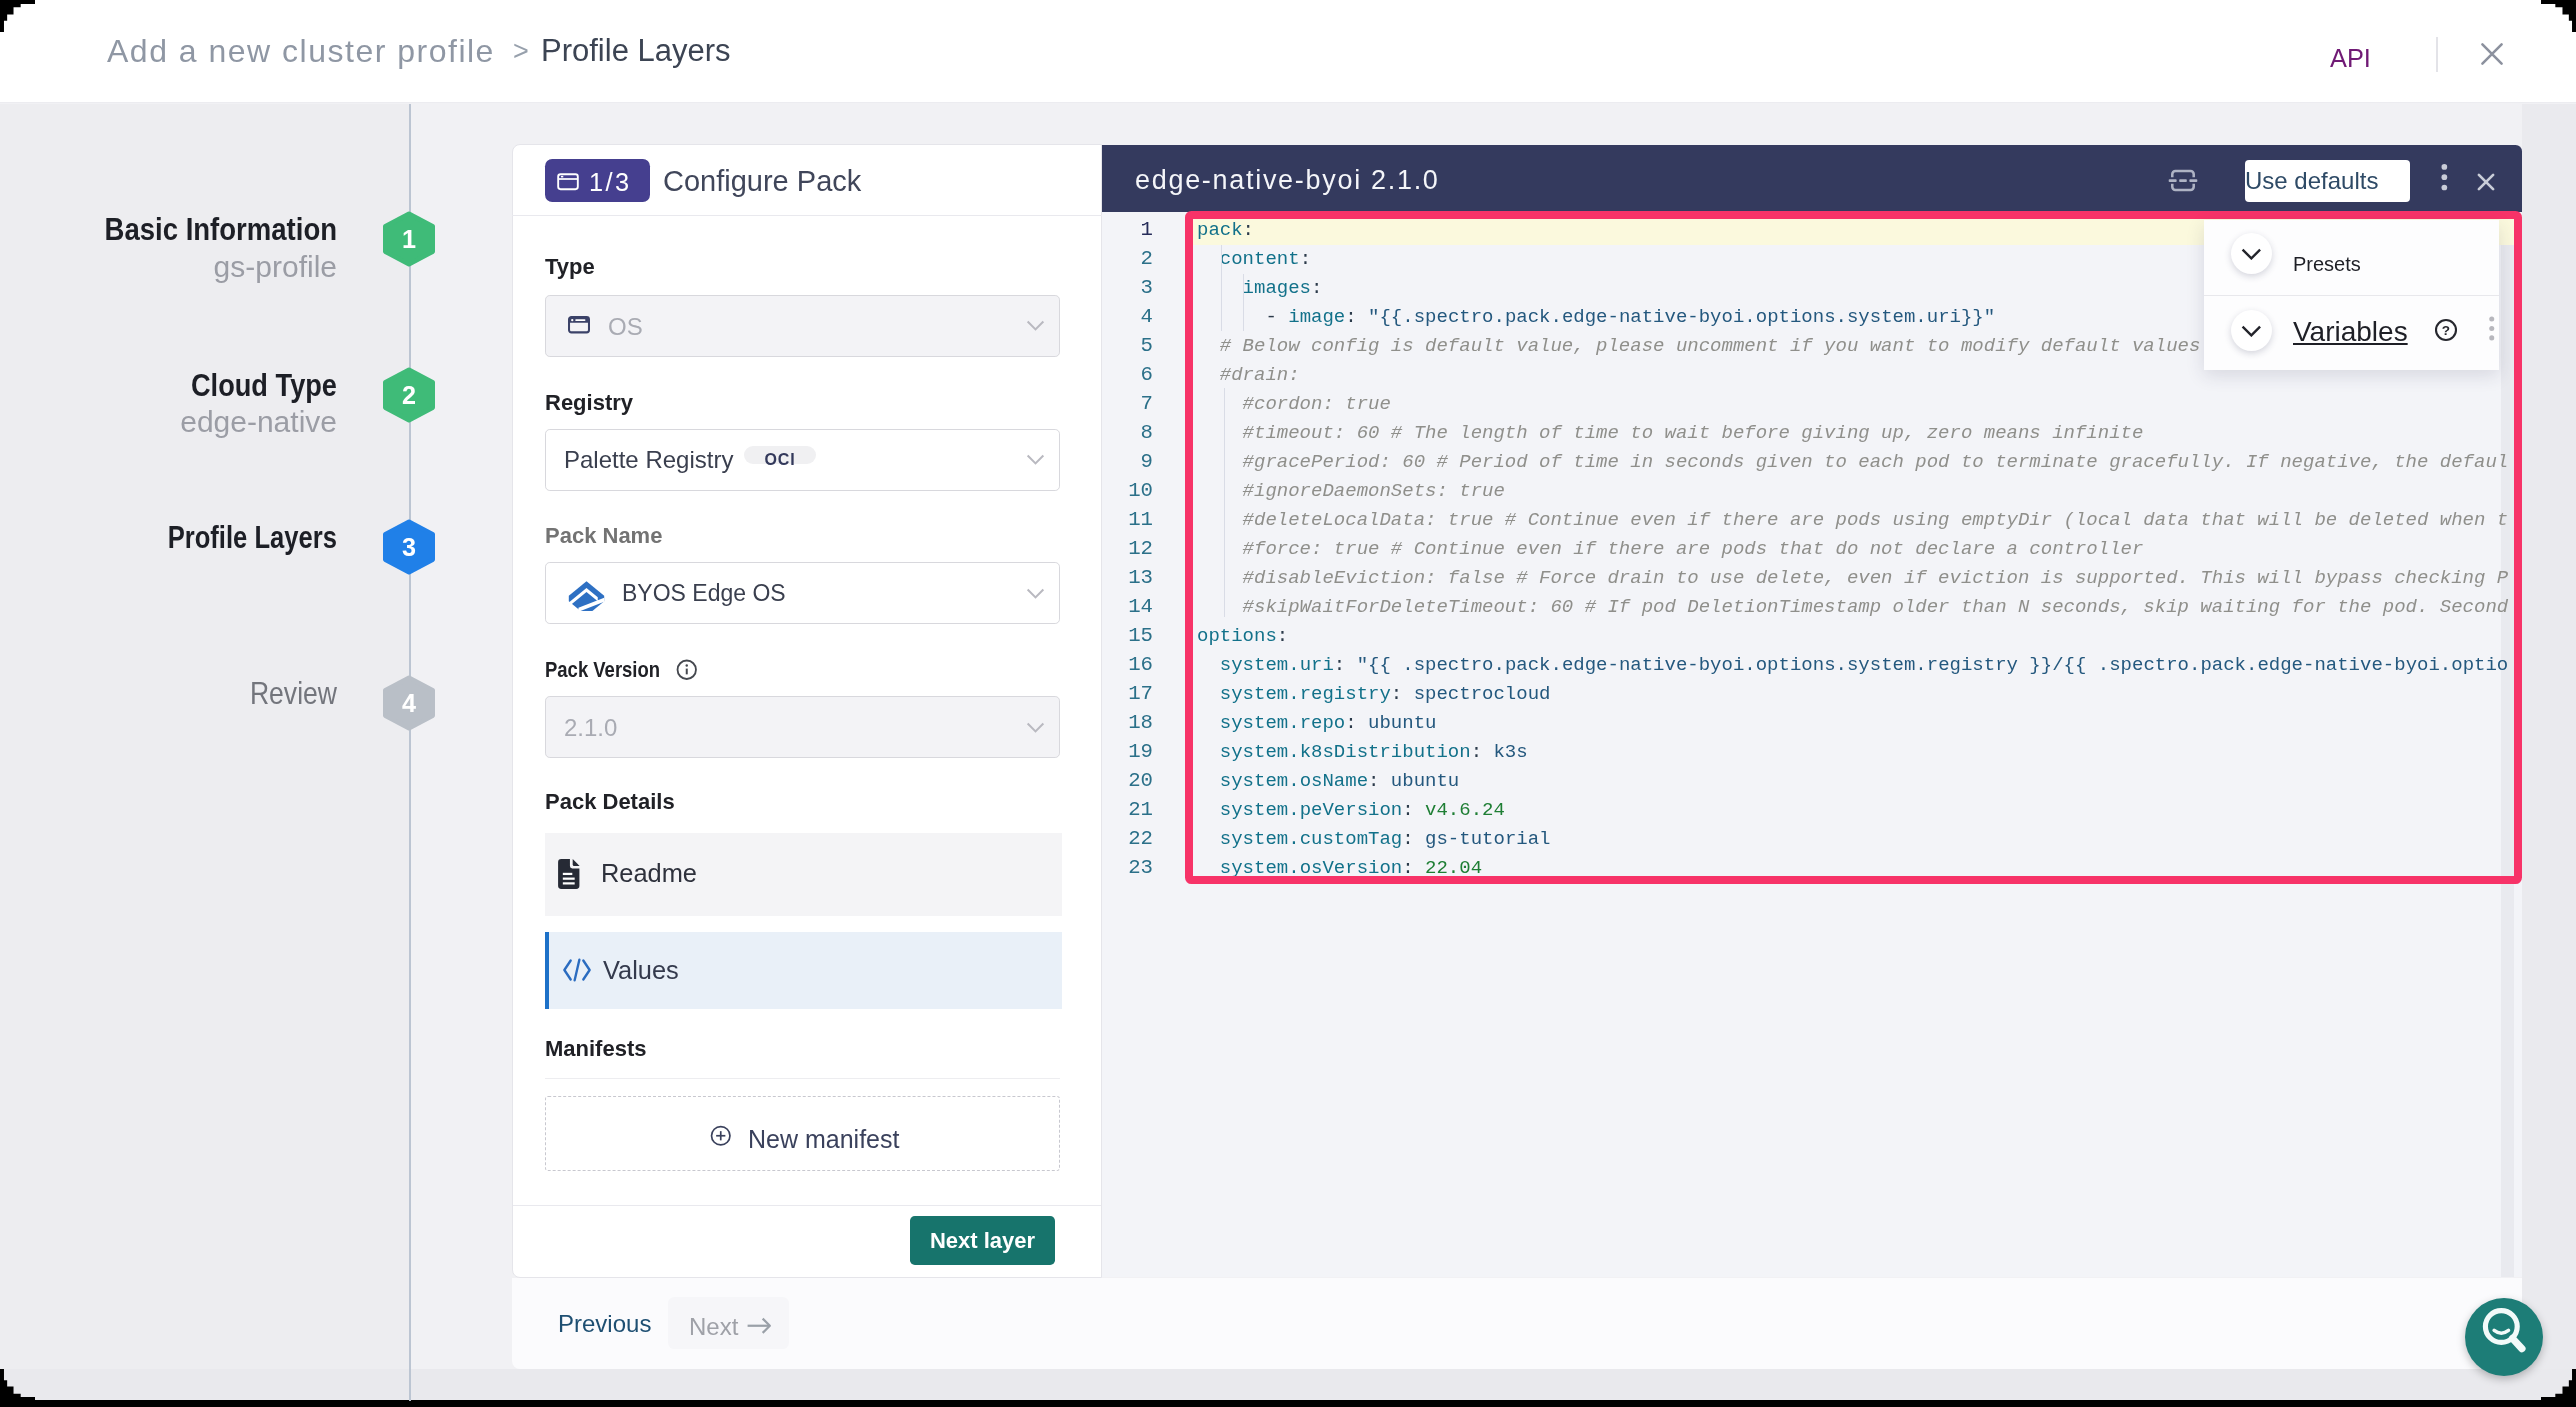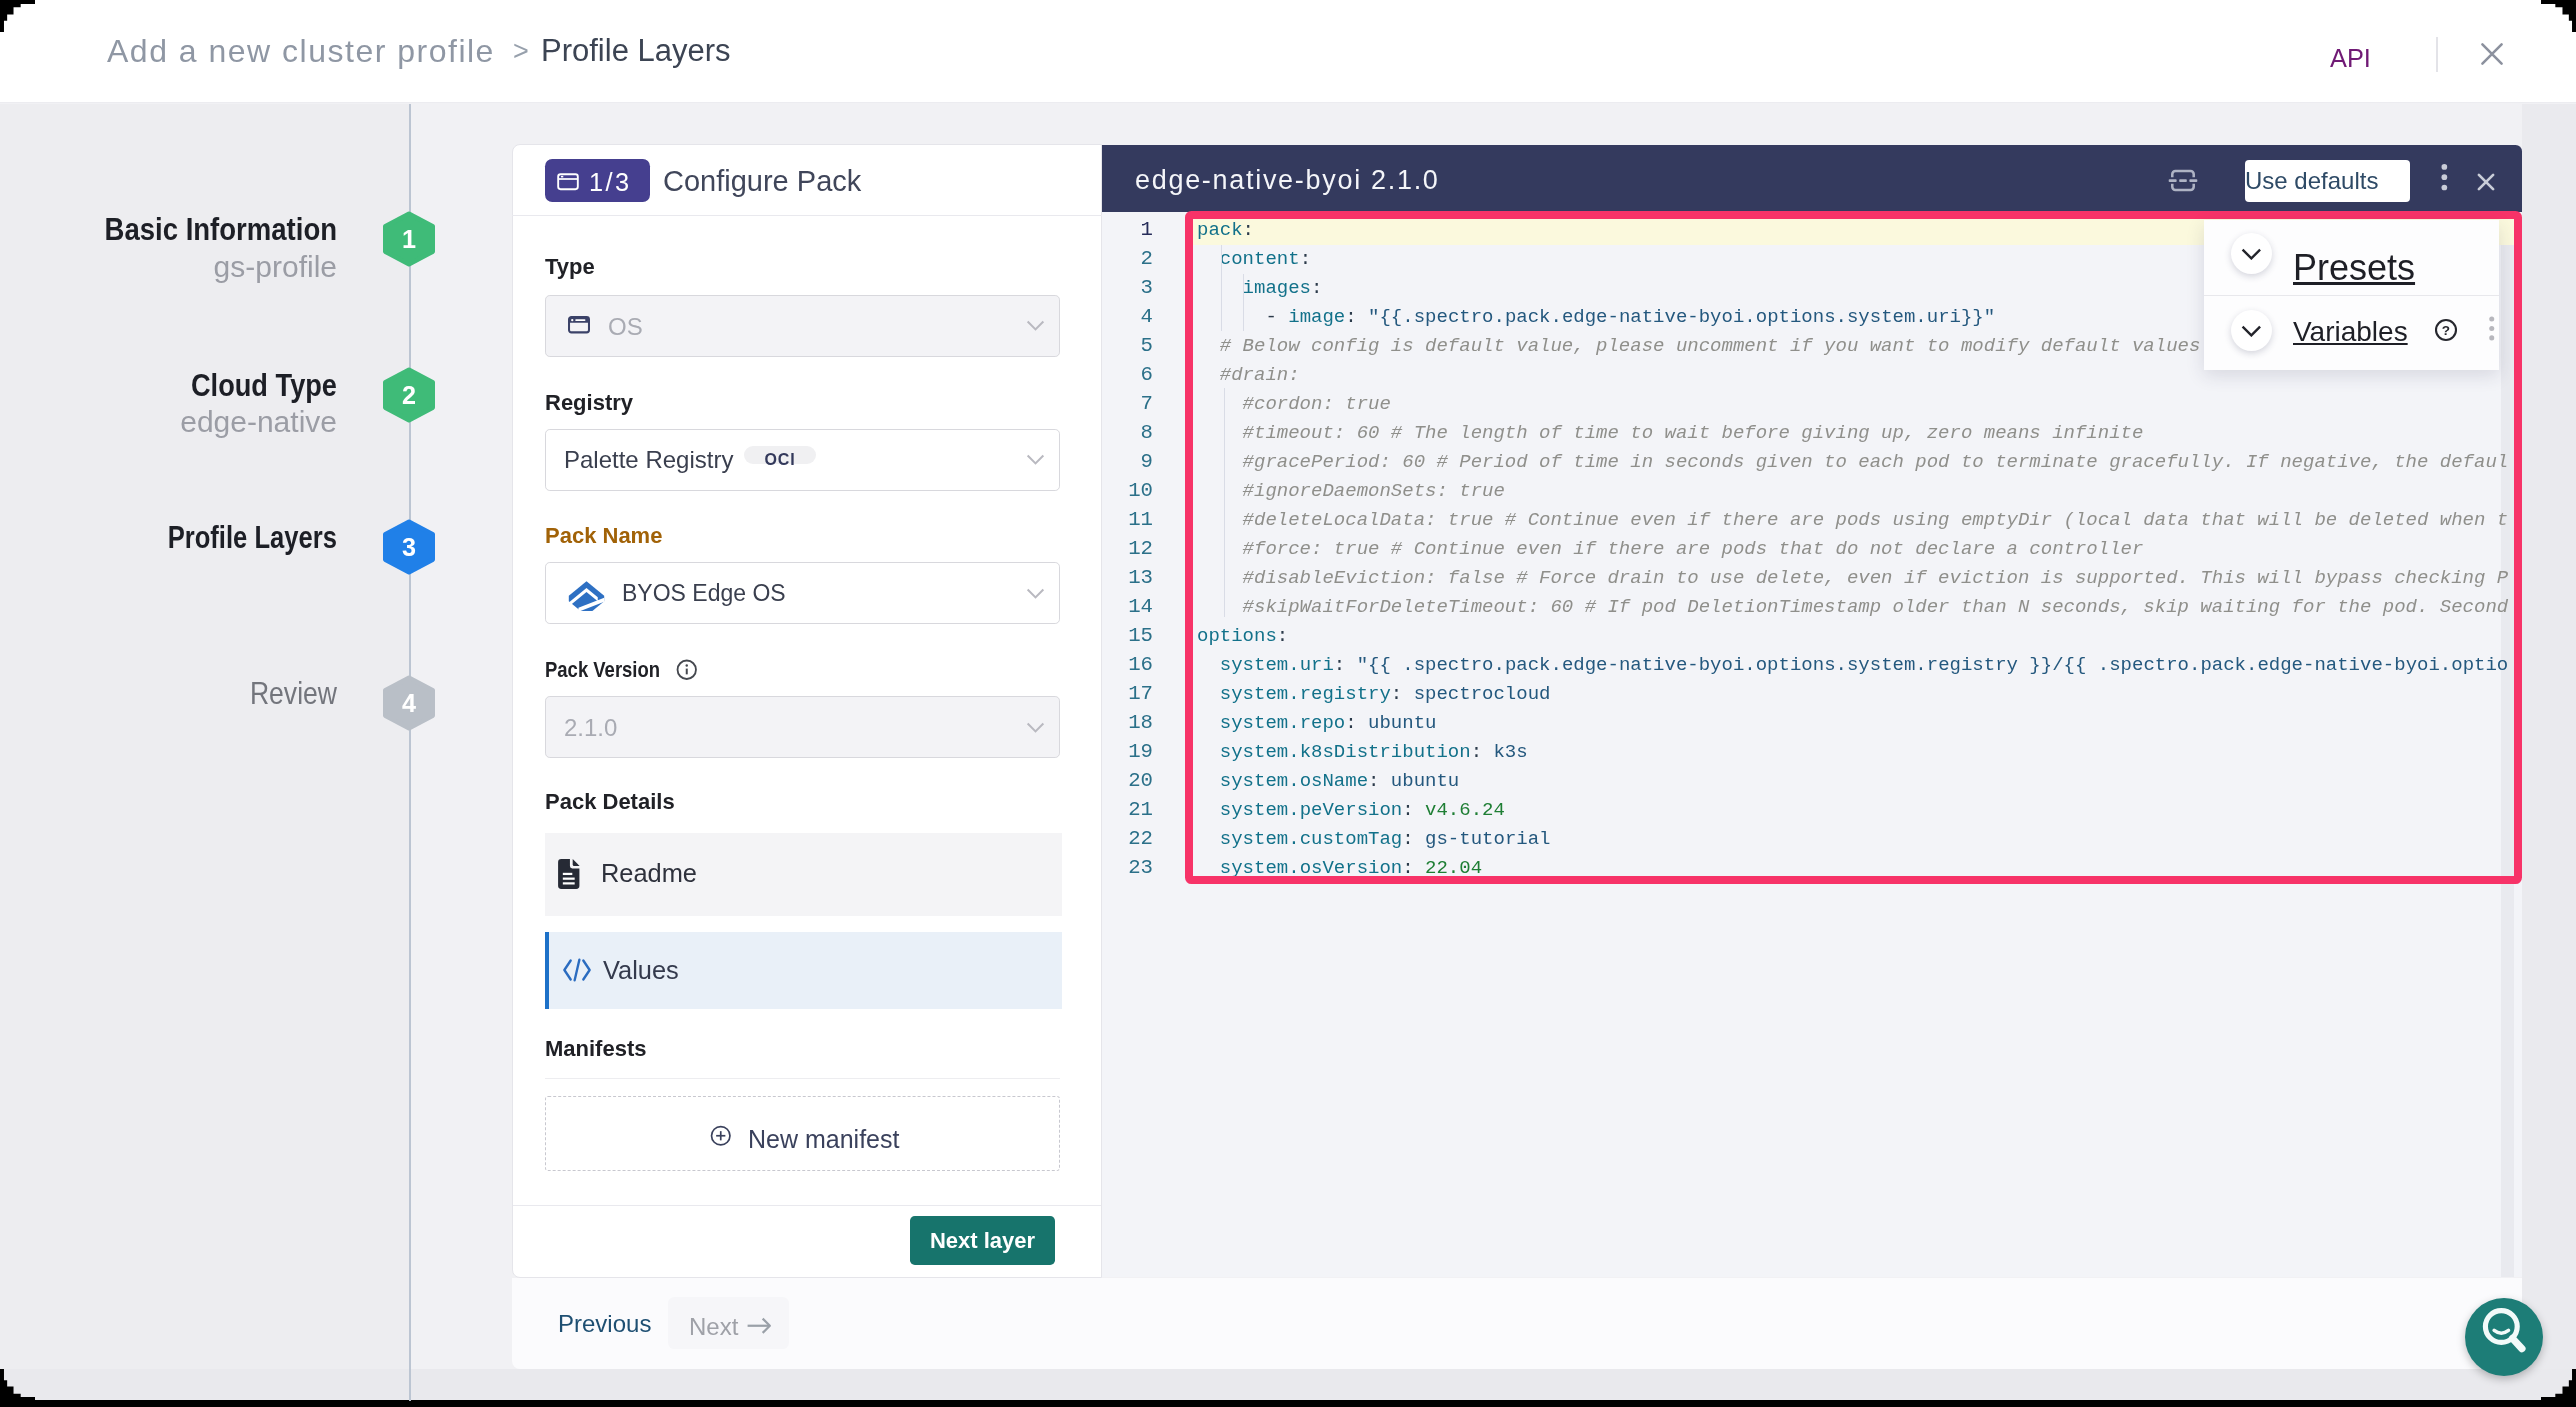--- a/index.html
+++ b/index.html
@@ -78,21 +78,21 @@
   </svg>
 
 <div class="abs" style="left:545px;top:390px;font-size:22px;font-weight:bold;color:#202126;">Registry</div>
 <div class="abs" style="left:545px;top:429px;width:515px;height:62px;background:#ffffff;border:0.8px solid #d8d8dd;border-radius:4.8px;"></div>
 <div class="abs" style="left:564px;top:446px;font-size:24px;color:#3a3f4e;">Palette Registry</div>
 <div class="abs" style="left:744px;top:446px;width:72px;height:18px;background:#f0f0f2;border-radius:13.5px;text-align:center;line-height:27px;font-size:16px;font-weight:bold;color:#33395b;letter-spacing:0.8px;">OCI</div>
 <svg class="abs" style="left:1026px;top:454px;" width="19" height="11" viewBox="0 0 24 14">
     <polyline points="2,2 12,12 22,2" fill="none" stroke="#b9b9c0" stroke-width="2.6"></polyline>
   </svg>
 
-<div class="abs" style="left:545px;top:523px;font-size:22px;font-weight:bold;color:#a16207;">Pack Name</div>
+<div class="abs" style="left:545px;top:523px;font-size:22px;font-weight:bold;color:#737373;">Pack Name</div>
 <div class="abs" style="left:545px;top:562px;width:515px;height:62px;background:#ffffff;border:0.8px solid #d8d8dd;border-radius:4.8px;"></div>
 <svg class="abs" style="left:568px;top:574px;" width="37" height="37" viewBox="0 0 46 46">
   <polygon points="23,9 45,27 45,34 23,52 1,34 1,27" fill="#2e70c3"></polygon>
   <polygon points="1,35.5 23,17.5 37,29 37,34 23,22.5 1,40.5" fill="#ffffff"></polygon>
   <polygon points="45,29.5 45,34.5 13,47 13,42" fill="#ffffff"></polygon>
 </svg>
 <div class="abs" style="left:622px;top:580px;font-size:23px;color:#3a3f4e;">BYOS Edge OS</div>
 <svg class="abs" style="left:1026px;top:588px;" width="19" height="11" viewBox="0 0 24 14">
     <polyline points="2,2 12,12 22,2" fill="none" stroke="#b9b9c0" stroke-width="2.6"></polyline>
   </svg>
@@ -187,21 +187,21 @@
 <div class="abs" style="left:1224px;top:388px;width:0.8px;height:229px;background:#d9dce6;"></div>
 
 <div class="abs" style="left:1185px;top:211px;width:1337px;height:673px;border:8px solid #f73368;border-radius:6.4px;"></div>
 
 <div class="abs" style="left:2204px;top:220px;width:295px;height:150px;background:#fdfdfe;box-shadow:0 6.4px 17.5px rgba(40,45,80,.14);"></div>
 <div class="abs" style="left:2204px;top:295px;width:295px;height:0.8px;background:#e8e8ec;"></div>
 <div class="abs" style="left:2231px;top:233px;width:41px;height:41px;background:#ffffff;border-radius:50%;box-shadow:0 2.4px 7.2px rgba(40,45,80,.20);"></div>
 <svg class="abs" style="left:2241px;top:248px;" width="20.7" height="12" viewBox="0 0 26 15">
     <polyline points="2,2 13,13 24,2" fill="none" stroke="#23242b" stroke-width="3"></polyline>
   </svg>
-<div class="abs" style="left:2293px;top:247px;font-size:36px;color:#1e1f26;text-decoration:underline;">Presets</div>
+<div class="abs" style="left:2293px;top:253px;font-size:20px;color:#1e1f26;">Presets</div>
 <div class="abs" style="left:2231px;top:310px;width:41px;height:41px;background:#ffffff;border-radius:50%;box-shadow:0 2.4px 7.2px rgba(40,45,80,.20);"></div>
 <svg class="abs" style="left:2241px;top:325px;" width="20.7" height="12" viewBox="0 0 26 15">
     <polyline points="2,2 13,13 24,2" fill="none" stroke="#23242b" stroke-width="3"></polyline>
   </svg>
 <div class="abs" style="left:2293px;top:316px;font-size:28px;color:#1e1f26;text-decoration:underline;">Variables</div>
 <svg class="abs" style="left:2434px;top:318px;" width="24" height="24" viewBox="0 0 30 30">
   <circle cx="15" cy="15" r="12.5" fill="none" stroke="#26272e" stroke-width="2.6"></circle>
   <text x="15" y="21" text-anchor="middle" font-size="17" font-weight="bold" fill="#26272e" font-family="Liberation Sans">?</text>
 </svg>
 <svg class="abs" style="left:2487px;top:315px;" width="9.5" height="30" viewBox="0 0 12 38">

